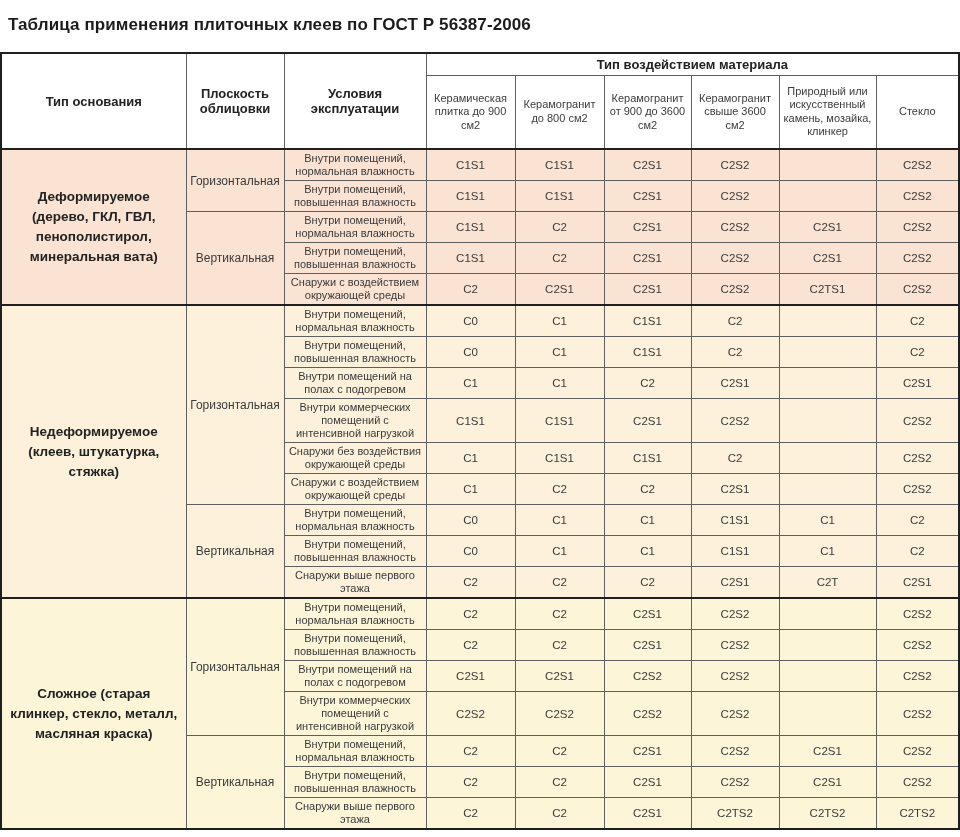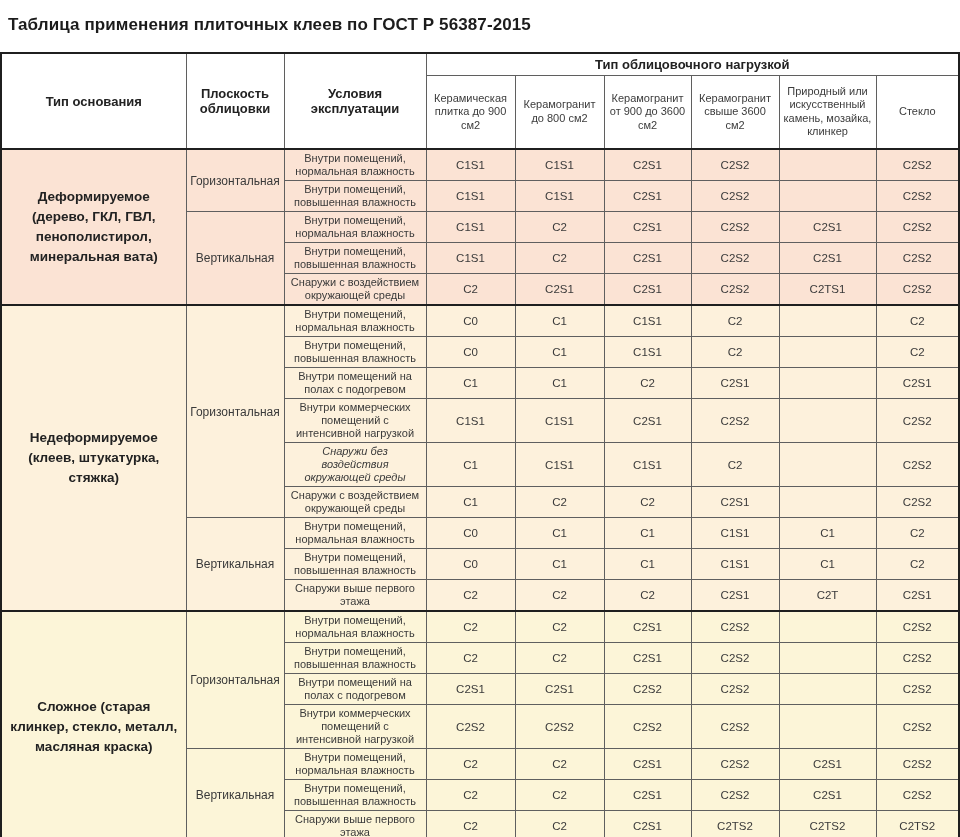--- a/index.html
+++ b/index.html
@@ -56,40 +56,40 @@
     color: #222222;
     padding: 2px 8px;
   }
   td.plane-cell { font-size: 12px; }
   td.condition-cell { font-size: 11px; line-height: 13px; }
   td.value-cell { font-size: 11.5px; }
 </style>
 </head>
 <body>
 
-<div class="page-title">Таблица применения плиточных клеев по ГОСТ Р 56387-2015</div>
+<div class="page-title">Таблица применения плиточных клеев по ГОСТ Р 56387-2006</div>
 
 <table class="adhesives">
   <colgroup>
     <col style="width:185px">
     <col style="width:98px">
     <col style="width:142px">
     <col style="width:89px">
     <col style="width:89px">
     <col style="width:87px">
     <col style="width:88px">
     <col style="width:97px">
     <col style="width:83px">
   </colgroup>
   <thead>
     <tr class="top-row">
       <th class="main-head" rowspan="2">Тип основания</th>
       <th class="main-head" rowspan="2">Плоскость облицовки</th>
       <th class="main-head" rowspan="2">Условия эксплуатации</th>
-      <th class="main-head" colspan="6">Тип облицовочного нагрузкой</th>
+      <th class="main-head" colspan="6">Тип воздействием материала</th>
     </tr>
     <tr class="materials-row">
       <th class="material-head">Керамическая плитка до 900 см2</th>
       <th class="material-head">Керамогранит до 800 см2</th>
       <th class="material-head">Керамогранит от 900 до 3600 см2</th>
       <th class="material-head">Керамогранит свыше 3600 см2</th>
       <th class="material-head">Природный или искусственный камень, мозайка, клинкер</th>
       <th class="material-head">Стекло</th>
     </tr>
   </thead>
@@ -176,21 +176,21 @@
       <tr>
         <td class="condition-cell" style="background: rgb(253, 241, 220);">Внутри коммерческих помещений с интенсивной нагрузкой</td>
         <td class="value-cell" style="background: rgb(253, 241, 220);">C1S1</td>
         <td class="value-cell" style="background: rgb(253, 241, 220);">C1S1</td>
         <td class="value-cell" style="background: rgb(253, 241, 220);">C2S1</td>
         <td class="value-cell" style="background: rgb(253, 241, 220);">C2S2</td>
         <td class="value-cell" style="background: rgb(253, 241, 220);"></td>
         <td class="value-cell" style="background: rgb(253, 241, 220);">C2S2</td>
       </tr>
       <tr>
-        <td class="condition-cell" style="background: rgb(253, 241, 220); font-style: italic;">Снаружи без воздействия окружающей среды</td>
+        <td class="condition-cell" style="background: rgb(253, 241, 220);">Снаружи без воздействия окружающей среды</td>
         <td class="value-cell" style="background: rgb(253, 241, 220);">C1</td>
         <td class="value-cell" style="background: rgb(253, 241, 220);">C1S1</td>
         <td class="value-cell" style="background: rgb(253, 241, 220);">C1S1</td>
         <td class="value-cell" style="background: rgb(253, 241, 220);">C2</td>
         <td class="value-cell" style="background: rgb(253, 241, 220);"></td>
         <td class="value-cell" style="background: rgb(253, 241, 220);">C2S2</td>
       </tr>
       <tr>
         <td class="condition-cell" style="background: rgb(253, 241, 220);">Снаружи с воздействием окружающей среды</td>
         <td class="value-cell" style="background: rgb(253, 241, 220);">C1</td>

